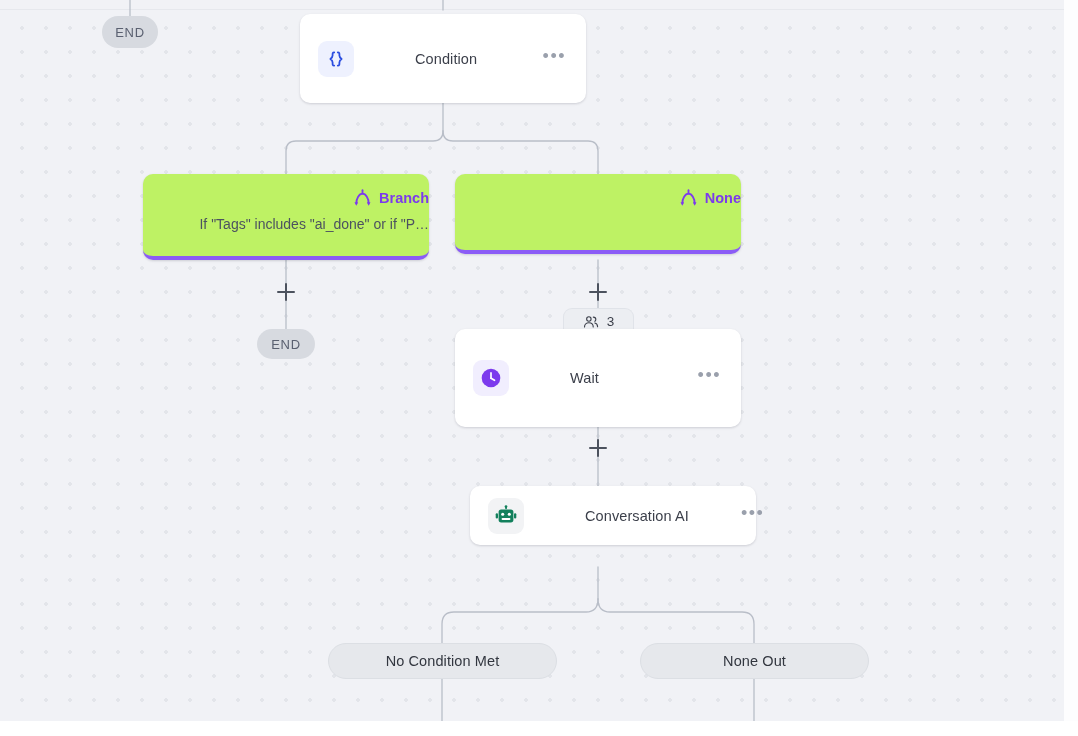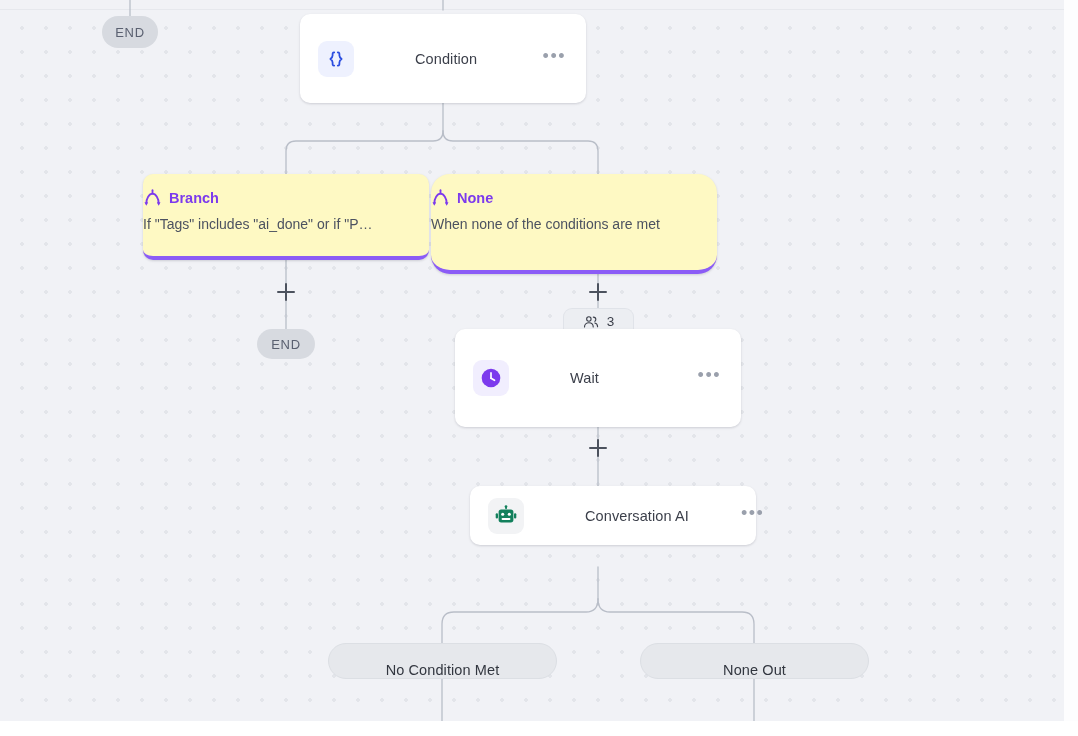--- a/index.html
+++ b/index.html
@@ -114,28 +114,28 @@
     line-height: 8px;
     letter-spacing: 1.5px;
     padding: 6px 2px 12px 10px;
     cursor: pointer;
     user-select: none;
   }
 
   
   .branch-card {
     position: absolute;
-    background: #fef9c3;
+    background: #bef264;
     border-radius: 10px;
     box-shadow: 0 1px 3px rgba(16,24,40,0.10), 0 1px 2px rgba(16,24,40,0.06);
     border-bottom: 4px solid #8b5cf6;
     box-sizing: border-box;
     display: flex;
     flex-direction: column;
-    align-items: flex-start;
+    align-items: flex-end;
     overflow: hidden;
   }
   .branch-head {
     display: flex;
     align-items: center;
     gap: 7px;
     margin-top: 14px;
   }
   .branch-label {
     font-size: 14.5px;
@@ -189,21 +189,20 @@
     color: #5a6070;
     font-size: 13px;
     letter-spacing: 0.7px;
   }
   .pill-outcome {
     background: #e6e8ec;
     color: #32363f;
     font-size: 14.5px;
     letter-spacing: 0.1px;
     border: 1px solid #dcdfe4;
-    align-items: flex-end;
   }
 
   
   .plus-btn {
     position: absolute;
     width: 18px;
     height: 18px;
     cursor: pointer;
   }
   .plus-btn::before,
@@ -289,35 +288,34 @@
           </g>
           <path d="M3.5,18.6 L1.6,15.0 L5.4,15.0 Z" fill="#7c3aed"></path>
           <path d="M16.5,18.6 L14.6,15.0 L18.4,15.0 Z" fill="#7c3aed"></path>
         </svg>
       </span>
       <span class="branch-label">Branch</span>
     </div>
     <div class="branch-desc">If "Tags" includes "ai_done" or if "P…</div>
   </div>
 
-  <div class="branch-card" style="left:431px; top:174px; width:286px; height:100px;border-radius:19px;">
+  <div class="branch-card" style="left:455px; top:174px; width:286px; height:80px;">
     <div class="branch-head">
       <span>
         <svg width="19" height="19" viewBox="0 0 20 20" aria-hidden="true">
           <g fill="none" stroke="#7c3aed" stroke-width="1.9" stroke-linecap="round" stroke-linejoin="round">
             <path d="M10,2.3 L10,6.0"></path>
             <path d="M3.5,16.2 C3.5,11.0 6.4,6.0 10,6.0 C13.6,6.0 16.5,11.0 16.5,16.2"></path>
           </g>
           <path d="M3.5,18.6 L1.6,15.0 L5.4,15.0 Z" fill="#7c3aed"></path>
           <path d="M16.5,18.6 L14.6,15.0 L18.4,15.0 Z" fill="#7c3aed"></path>
         </svg>
       </span>
       <span class="branch-label">None</span>
     </div>
-    <div class="branch-desc">When none of the conditions are met</div>
   </div>
 
   <div class="plus-btn" style="left:277px; top:283px;"></div>
   <div class="plus-btn" style="left:589px; top:283px;"></div>
   <div class="plus-btn" style="left:589px; top:439px;"></div>
 
   <div class="pill pill-end" style="left:257px; top:329px; width:58px; height:30px;">
     <span>END</span>
   </div>
 

